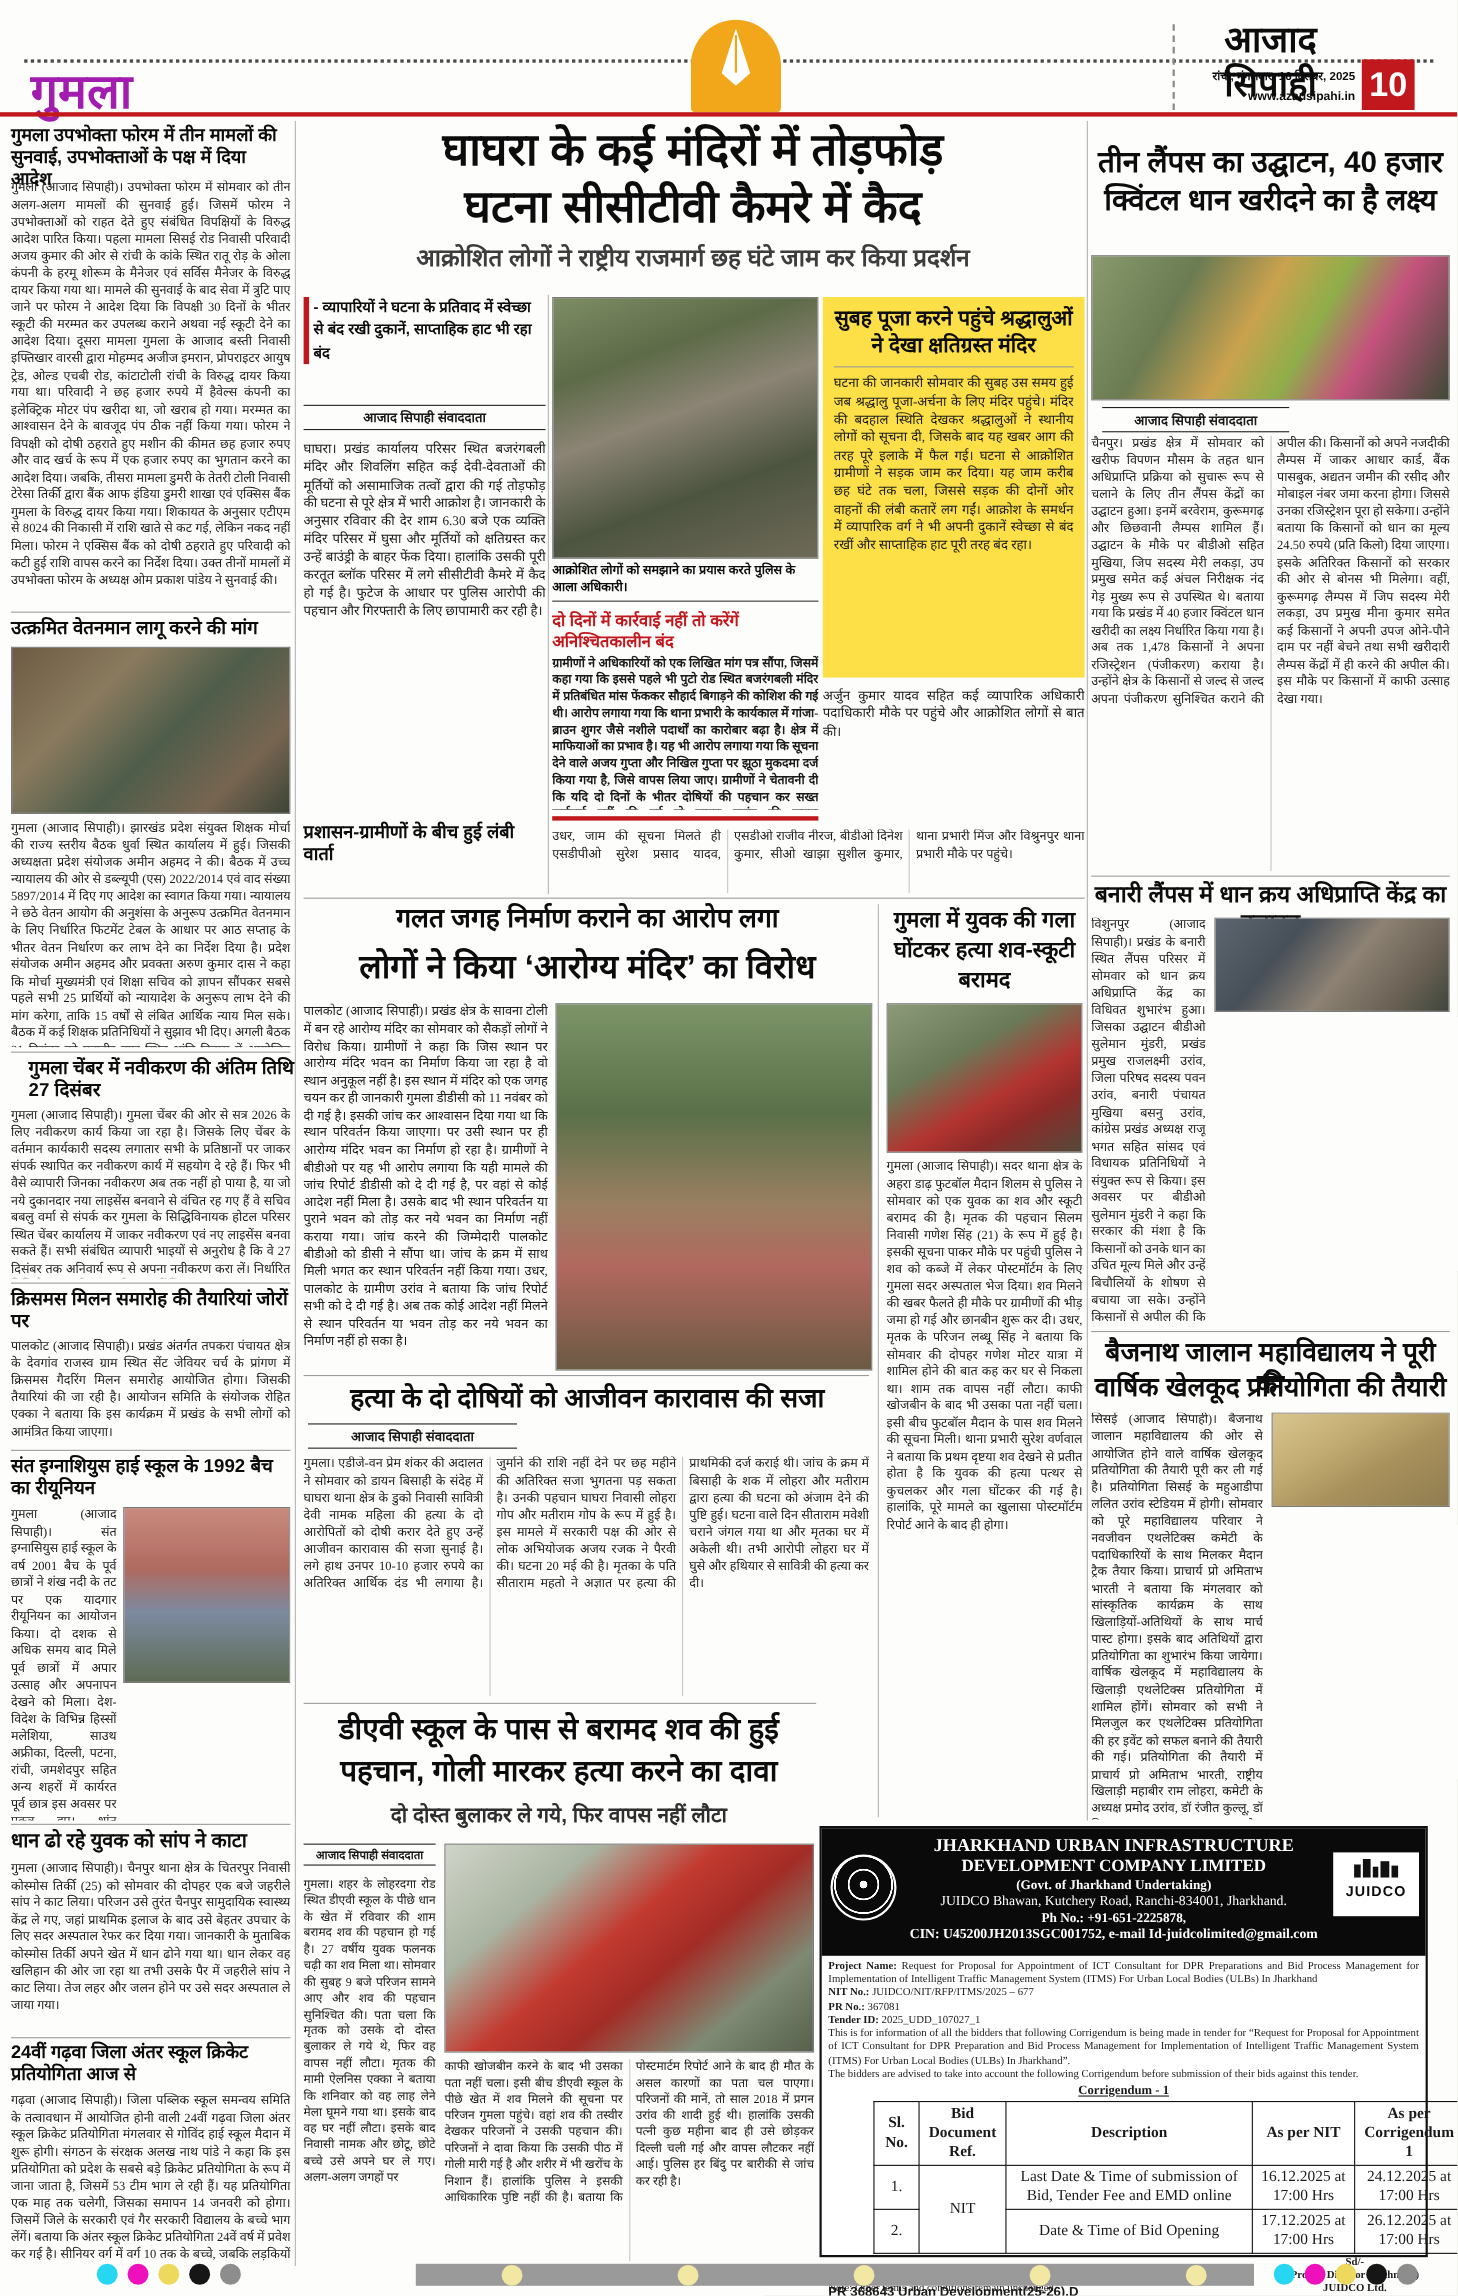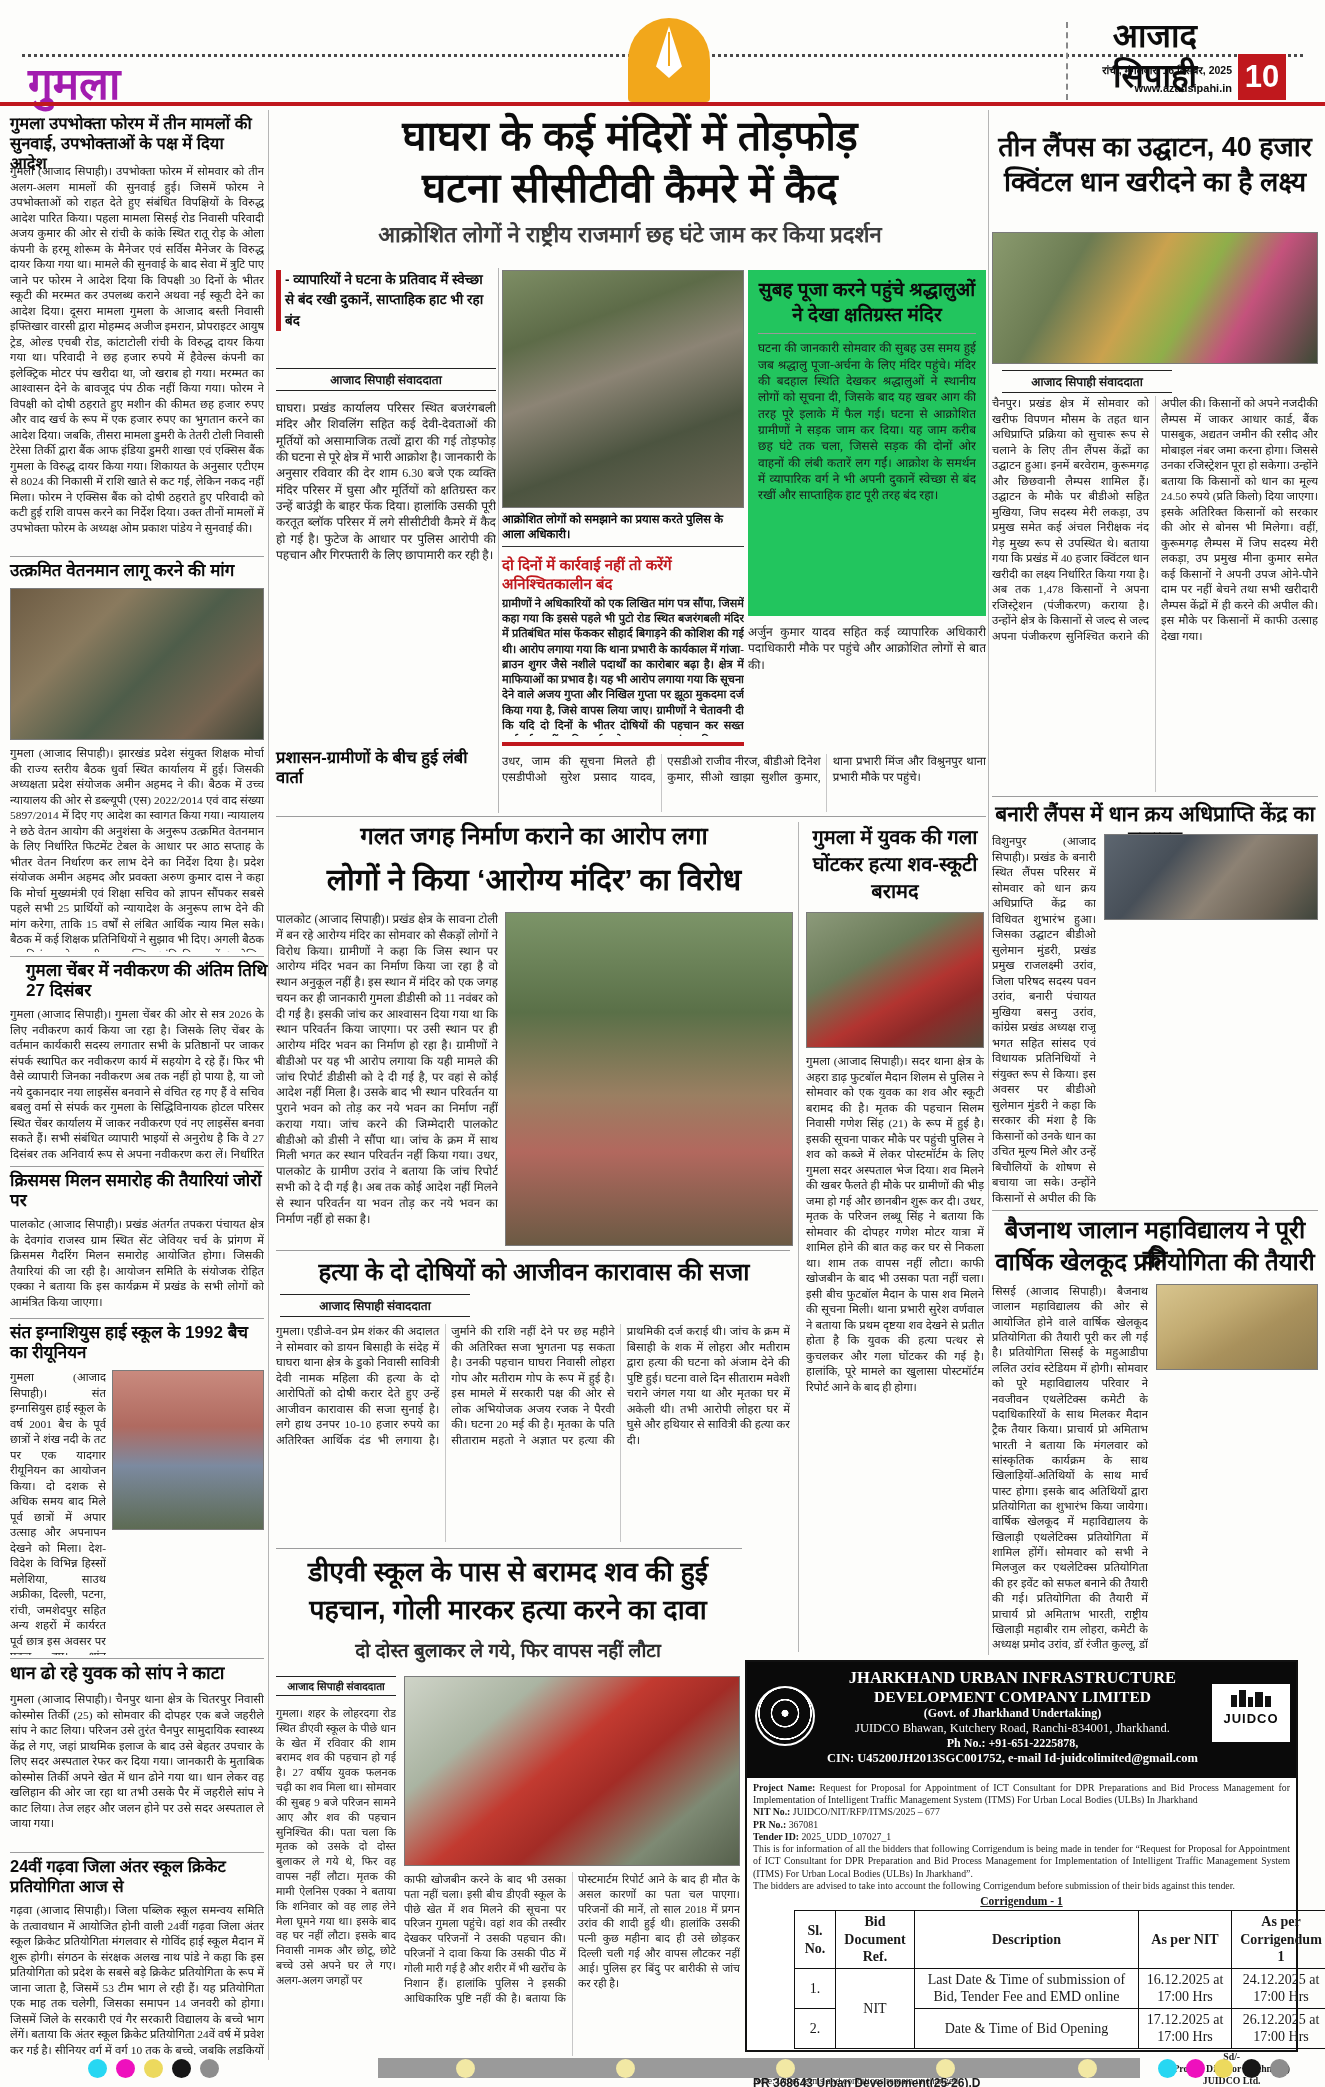--- a/index.html
+++ b/index.html
@@ -89,21 +89,21 @@
   <div class="abs bd" style="left:276px;top:400px;width:220px;height:342px;font-size:12px;">घाघरा। प्रखंड कार्यालय परिसर स्थित बजरंगबली मंदिर और शिवलिंग सहित कई देवी-देवताओं की मूर्तियों को असामाजिक तत्वों द्वारा की गई तोड़फोड़ की घटना से पूरे क्षेत्र में भारी आक्रोश है। जानकारी के अनुसार रविवार की देर शाम 6.30 बजे एक व्यक्ति मंदिर परिसर में घुसा और मूर्तियों को क्षतिग्रस्त कर उन्हें बाउंड्री के बाहर फेंक दिया। हालांकि उसकी पूरी करतूत ब्लॉक परिसर में लगे सीसीटीवी कैमरे में कैद हो गई है। फुटेज के आधार पर पुलिस आरोपी की पहचान और गिरफ्तारी के लिए छापामारी कर रही है।</div>
   <div class="abs dh" style="left:276px;top:748px;width:214px;font-size:16.5px;">प्रशासन-ग्रामीणों के बीच हुई लंबी वार्ता</div>
 
   <div class="abs ph" style="left:502px;top:270px;width:242px;height:238px;background:linear-gradient(160deg,#7d8d64 0%,#5d6b48 25%,#8c8475 45%,#4c5440 70%,#6f6a58 100%);"></div>
   <div class="abs dh" style="left:502px;top:512px;width:242px;font-size:11.5px;line-height:1.3;border-bottom:1.5px solid #333;padding-bottom:4px;">आक्रोशित लोगों को समझाने का प्रयास करते पुलिस के आला अधिकारी।</div>
 
   <div class="abs dh red" style="left:502px;top:556px;width:242px;font-size:15px;line-height:1.25;">दो दिनों में कार्रवाई नहीं तो करेंगें अनिश्चितकालीन बंद</div>
   <div class="abs bd" style="left:502px;top:596px;width:242px;height:140px;font-size:11.2px;font-weight:bold;">ग्रामीणों ने अधिकारियों को एक लिखित मांग पत्र सौंपा, जिसमें कहा गया कि इससे पहले भी पुटो रोड स्थित बजरंगबली मंदिर में प्रतिबंधित मांस फेंककर सौहार्द बिगाड़ने की कोशिश की गई थी। आरोप लगाया गया कि थाना प्रभारी के कार्यकाल में गांजा-ब्राउन शुगर जैसे नशीले पदार्थों का कारोबार बढ़ा है। क्षेत्र में माफियाओं का प्रभाव है। यह भी आरोप लगाया गया कि सूचना देने वाले अजय गुप्ता और निखिल गुप्ता पर झूठा मुकदमा दर्ज किया गया है, जिसे वापस लिया जाए। ग्रामीणों ने चेतावनी दी कि यदि दो दिनों के भीतर दोषियों की पहचान कर सख्त कार्रवाई नहीं की गई तो घाघरा प्रखंड की जनता अनिश्चितकालीन बंद और उग्र आंदोलन करने को विवश होगी।</div>
   <div class="abs" style="left:502px;top:742px;width:242px;height:4px;background:#c0181d;"></div>
 
-  <div class="abs" style="left:748px;top:270px;width:238px;height:346px;background:#22c55e;padding:8px 10px;box-sizing:border-box;overflow:hidden;">
+  <div class="abs" style="left:748px;top:270px;width:238px;height:346px;background:#fde047;padding:8px 10px;box-sizing:border-box;overflow:hidden;">
     <div class="dh" style="font-size:19px;text-align:center;line-height:1.3;border-bottom:1px solid #999;padding-bottom:6px;margin-bottom:6px;">सुबह पूजा करने पहुंचे श्रद्धालुओं ने देखा क्षतिग्रस्त मंदिर</div>
     <div class="bd" style="font-size:12px;height:228px;">घटना की जानकारी सोमवार की सुबह उस समय हुई जब श्रद्धालु पूजा-अर्चना के लिए मंदिर पहुंचे। मंदिर की बदहाल स्थिति देखकर श्रद्धालुओं ने स्थानीय लोगों को सूचना दी, जिसके बाद यह खबर आग की तरह पूरे इलाके में फैल गई। घटना से आक्रोशित ग्रामीणों ने सड़क जाम कर दिया। यह जाम करीब छह घंटे तक चला, जिससे सड़क की दोनों ओर वाहनों की लंबी कतारें लग गईं। आक्रोश के समर्थन में व्यापारिक वर्ग ने भी अपनी दुकानें स्वेच्छा से बंद रखीं और साप्ताहिक हाट पूरी तरह बंद रहा।</div>
   </div>
   <div class="abs bd" style="left:748px;top:624px;width:238px;height:112px;font-size:12px;">अर्जुन कुमार यादव सहित कई व्यापारिक अधिकारी पदाधिकारी मौके पर पहुंचे और आक्रोशित लोगों से बात की।</div>
 
   <div class="abs bd col3" style="left:502px;top:754px;width:484px;height:58px;font-size:11.5px;">उधर, जाम की सूचना मिलते ही एसडीपीओ सुरेश प्रसाद यादव, एसडीओ राजीव नीरज, बीडीओ दिनेश कुमार, सीओ खाझा सुशील कुमार, थाना प्रभारी मिंज और विश्रुनपुर थाना प्रभारी मौके पर पहुंचे।</div>
   <div class="hrule" style="left:276px;top:816px;width:710px;"></div>
 
   <div class="abs dh" style="left:276px;top:822px;width:516px;font-size:24px;text-align:center;">गलत जगह निर्माण कराने का आरोप लगा</div>
   <div class="abs dh" style="left:276px;top:862px;width:516px;font-size:30px;text-align:center;">लोगों ने किया ‘आरोग्य मंदिर’ का विरोध</div>

